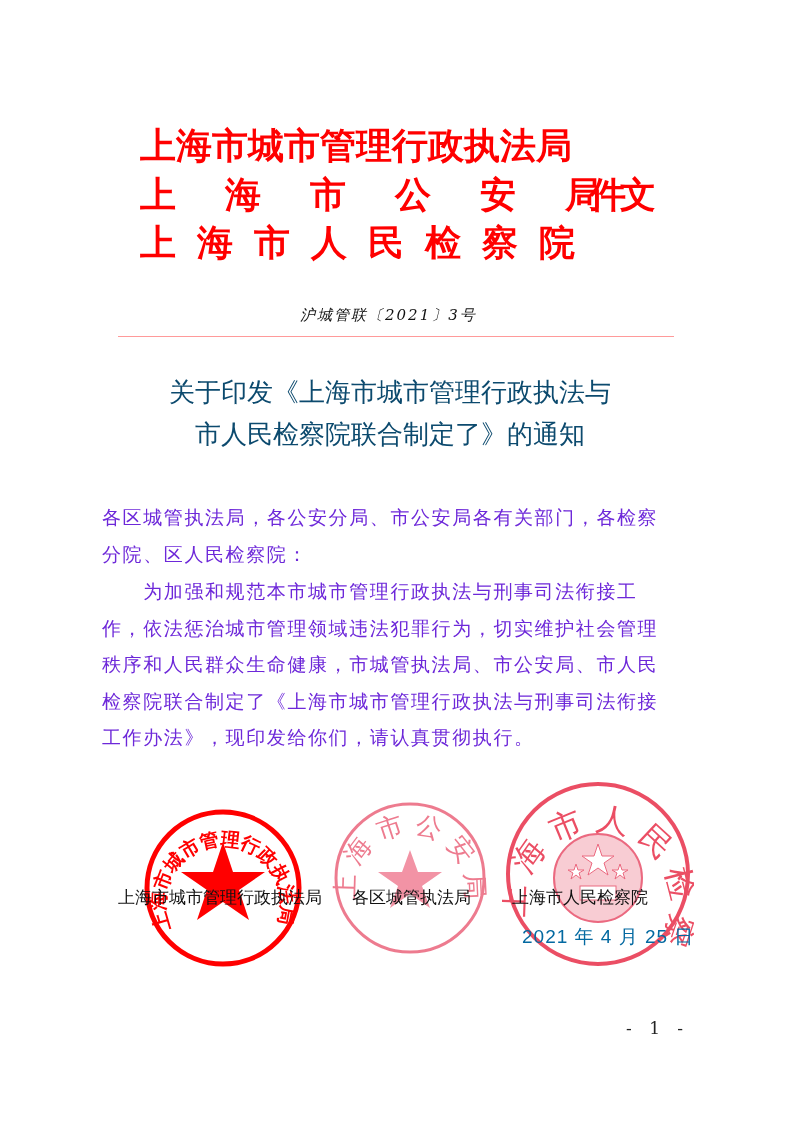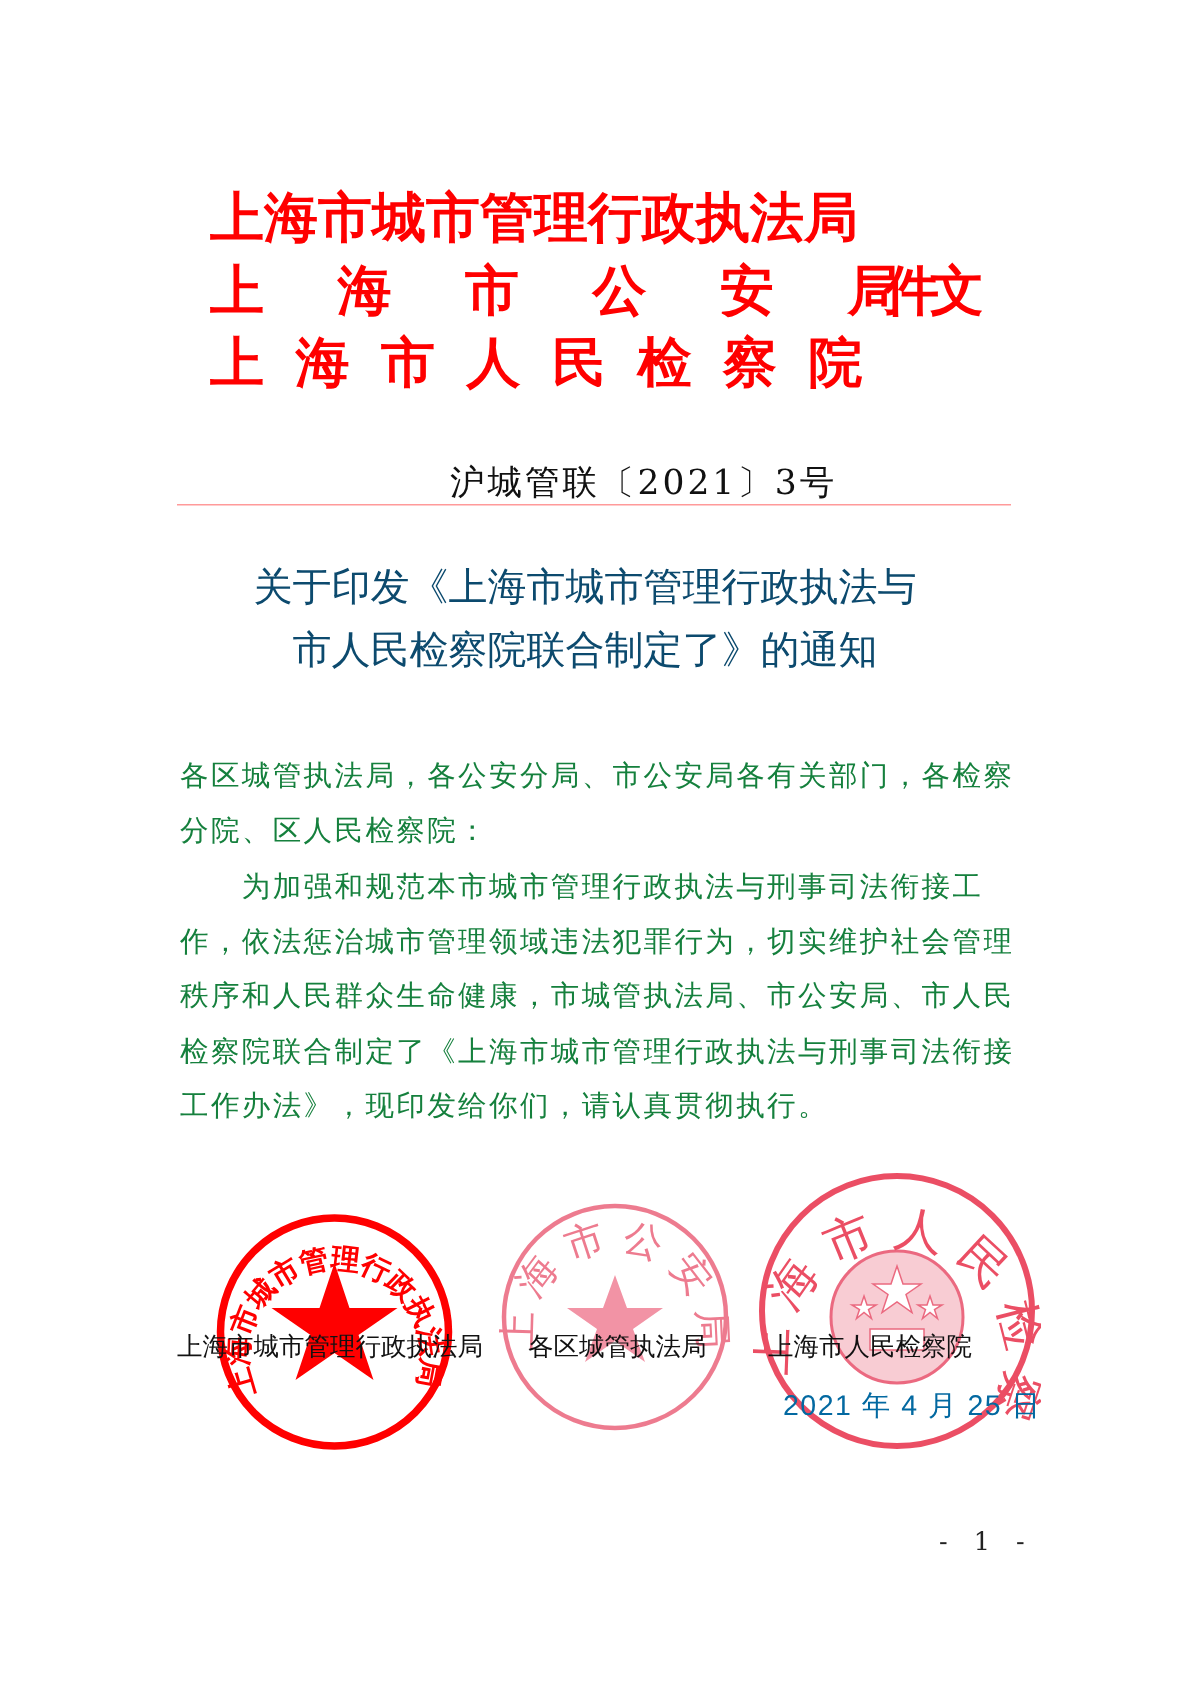--- a/index.html
+++ b/index.html
@@ -32,23 +32,24 @@
     .hdr-3 { top: 221px; }
     .hdr-2 span, .hdr-3 span {
       display: inline-block;
       text-align: left;
     }
 
     .doc-number {
       position: absolute;
       top: 306px;
       left: 300px;
-      font-size: 23px;
+      font-size: 15px;
       letter-spacing: 2px;
       font-family: "DejaVu Serif", serif;
+      font-style: italic;
     }
     .red-rule {
       position: absolute;
       top: 336px;
       left: 118px;
       width: 556px;
       height: 1px;
       background: #ff9a9a;
     }
 
@@ -60,27 +61,27 @@
       font-size: 26px;
       line-height: 40px;
       font-family: "DejaVu Serif", serif;
       color: #0c4a6e;
     }
     .title-1 { top: 372px; }
     .title-2 { top: 414px; }
 
     .body-text {
       position: absolute;
-      left: 120px;
+      left: 102px;
       width: 560px;
       font-size: 19px;
       line-height: 36.5px;
       letter-spacing: 1.6px;
       font-family: "DejaVu Serif", serif;
-      color: #15803d;
+      color: #6d28d9;
     }
     .salutation { top: 499px; }
     .para { top: 573px; }
 
     
     .stamp {
       position: absolute;
       border-radius: 50%;
       box-sizing: border-box;
     }

